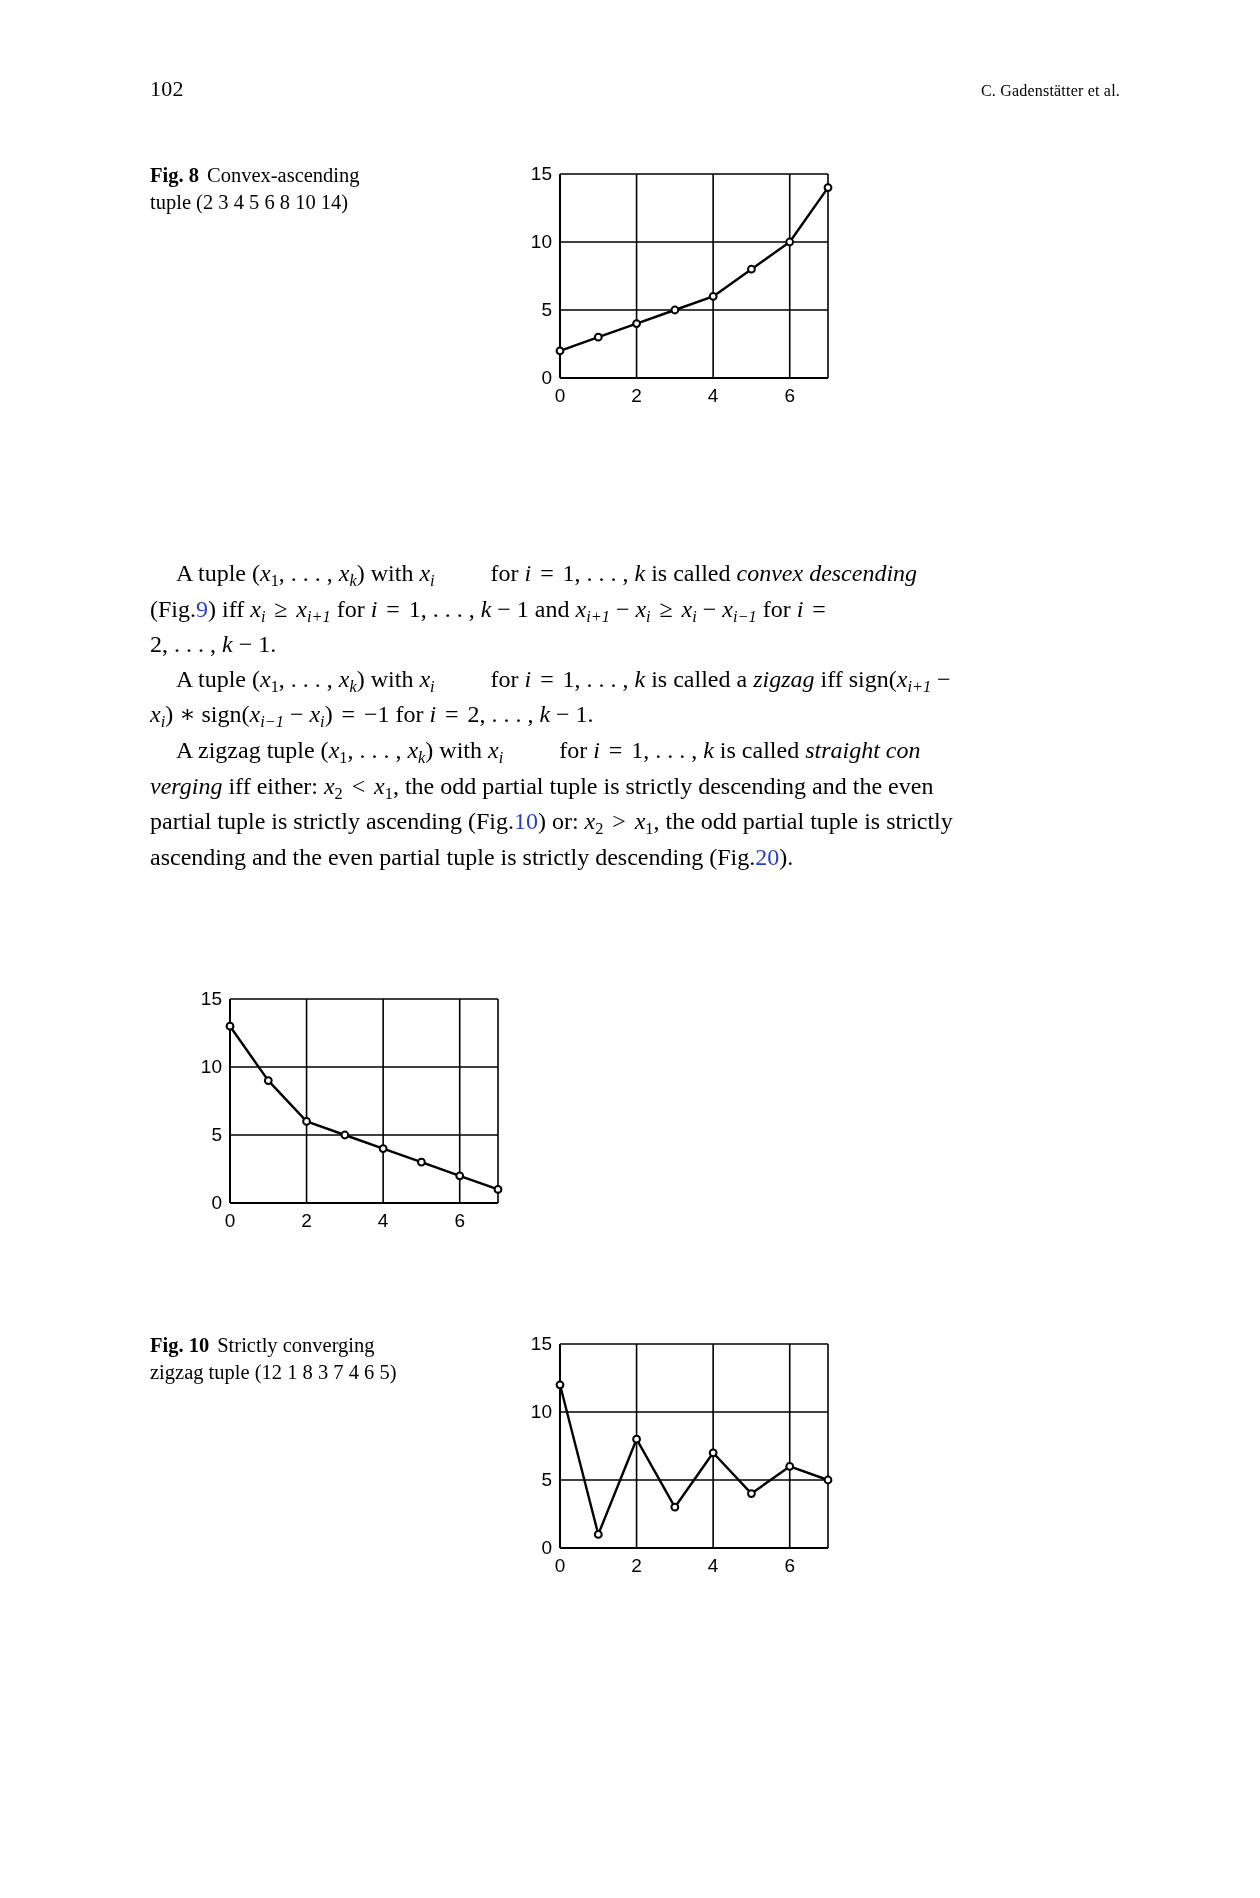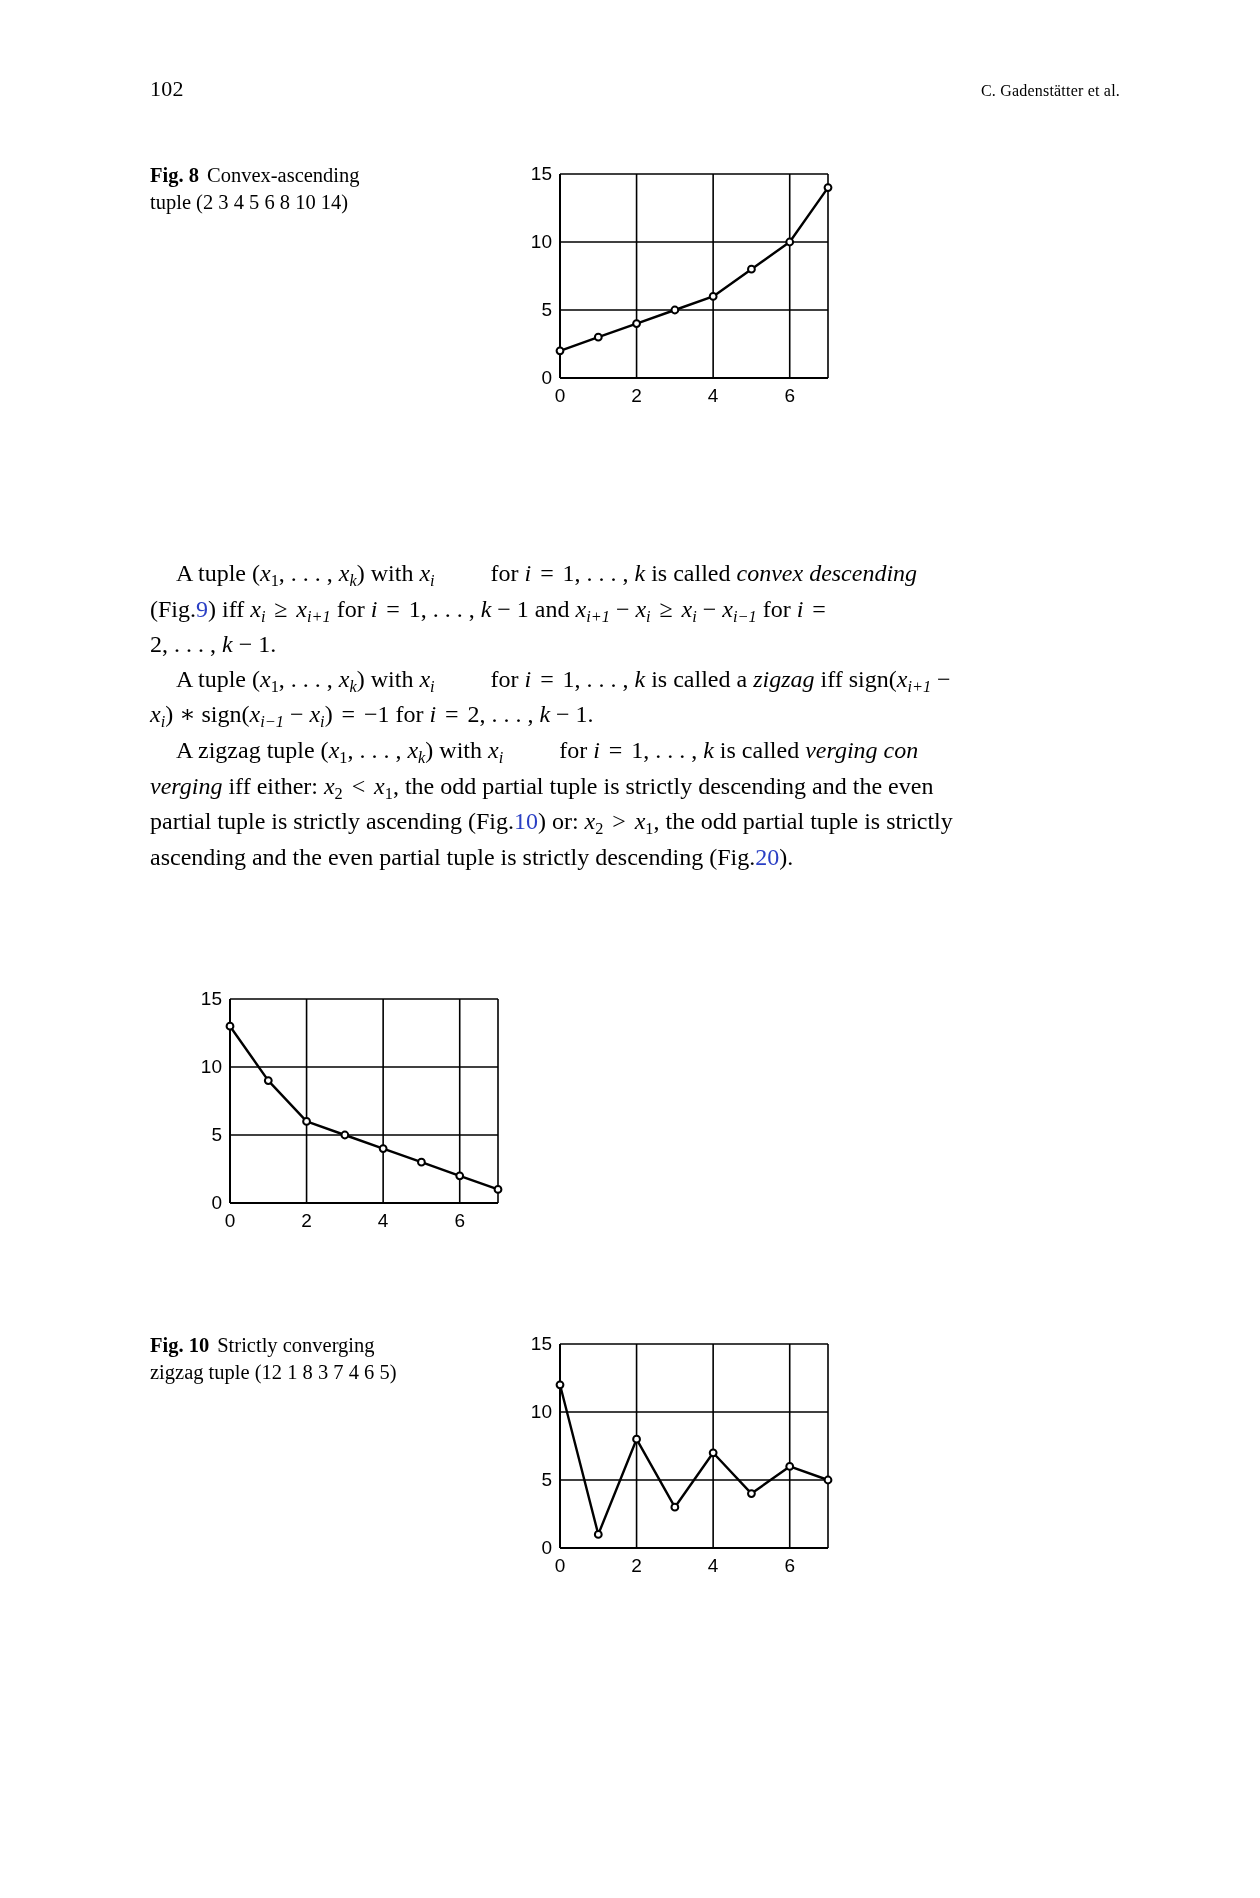--- a/index.html
+++ b/index.html
@@ -162,21 +162,21 @@
     </p>
 
 
     <p>
       A tuple (<span class="mi">x</span><span class="subn">1</span>, . . . , <span class="mi">x</span><span class="sub">k</span>) with <span class="mi">x</span><span class="sub">i</span><span class="gap"></span>for <span class="mi">i</span> <span class="op">=</span> 1<span class="mn">, . . . ,</span> <span class="mi">k</span> is called a <em class="mi">zigzag</em> iff sign(<span class="mi">x</span><span class="sub">i+1</span> −
       <br>
       <span class="mi">x</span><span class="sub">i</span>) ∗ sign(<span class="mi">x</span><span class="sub">i−1</span> − <span class="mi">x</span><span class="sub">i</span>) <span class="op">=</span> −1 for <span class="mi">i</span> <span class="op">=</span> 2<span class="mn">, . . . ,</span> <span class="mi">k</span> − 1.
     </p>
 
     <p>
-      A zigzag tuple (<span class="mi">x</span><span class="subn">1</span>, . . . , <span class="mi">x</span><span class="sub">k</span>) with <span class="mi">x</span><span class="sub">i</span><span class="gap"></span>for <span class="mi">i</span> <span class="op">=</span> 1<span class="mn">, . . . ,</span> <span class="mi">k</span> is called <em class="mi">verging con</em>
+      A zigzag tuple (<span class="mi">x</span><span class="subn">1</span>, . . . , <span class="mi">x</span><span class="sub">k</span>) with <span class="mi">x</span><span class="sub">i</span><span class="gap"></span>for <span class="mi">i</span> <span class="op">=</span> 1<span class="mn">, . . . ,</span> <span class="mi">k</span> is called <em class="mi">straight con</em>
       <br>
       <em class="mi">verging</em> iff either: <span class="mi">x</span><span class="subn">2</span> <span class="op">&lt;</span> <span class="mi">x</span><span class="subn">1</span>, the odd partial tuple is strictly descending and the even
       <br>
       partial tuple is strictly ascending (Fig.<span class="ref">10</span>) or: <span class="mi">x</span><span class="subn">2</span> <span class="op">&gt;</span> <span class="mi">x</span><span class="subn">1</span>, the odd partial tuple is strictly
       <br>
       ascending and the even partial tuple is strictly descending (Fig.<span class="ref">20</span>).
     </p>
   </div>
 
   <div class="figblock" style="top:985px;">

